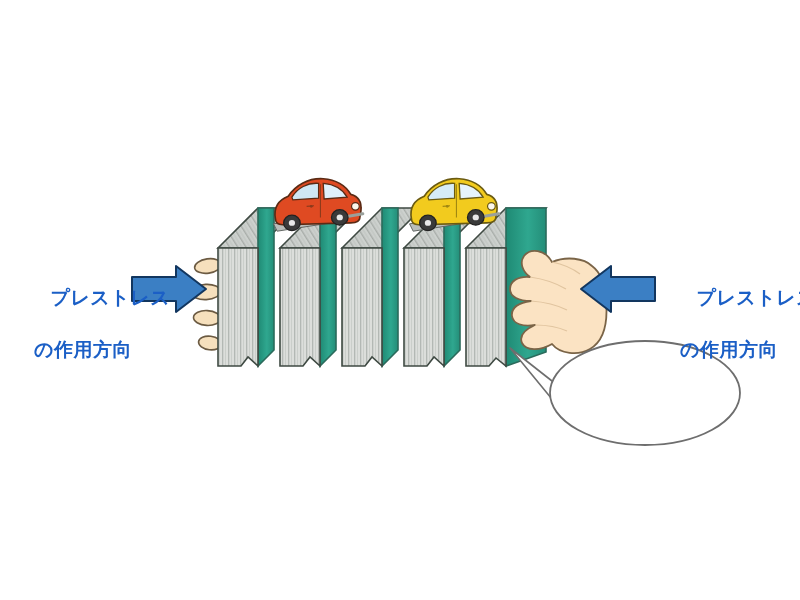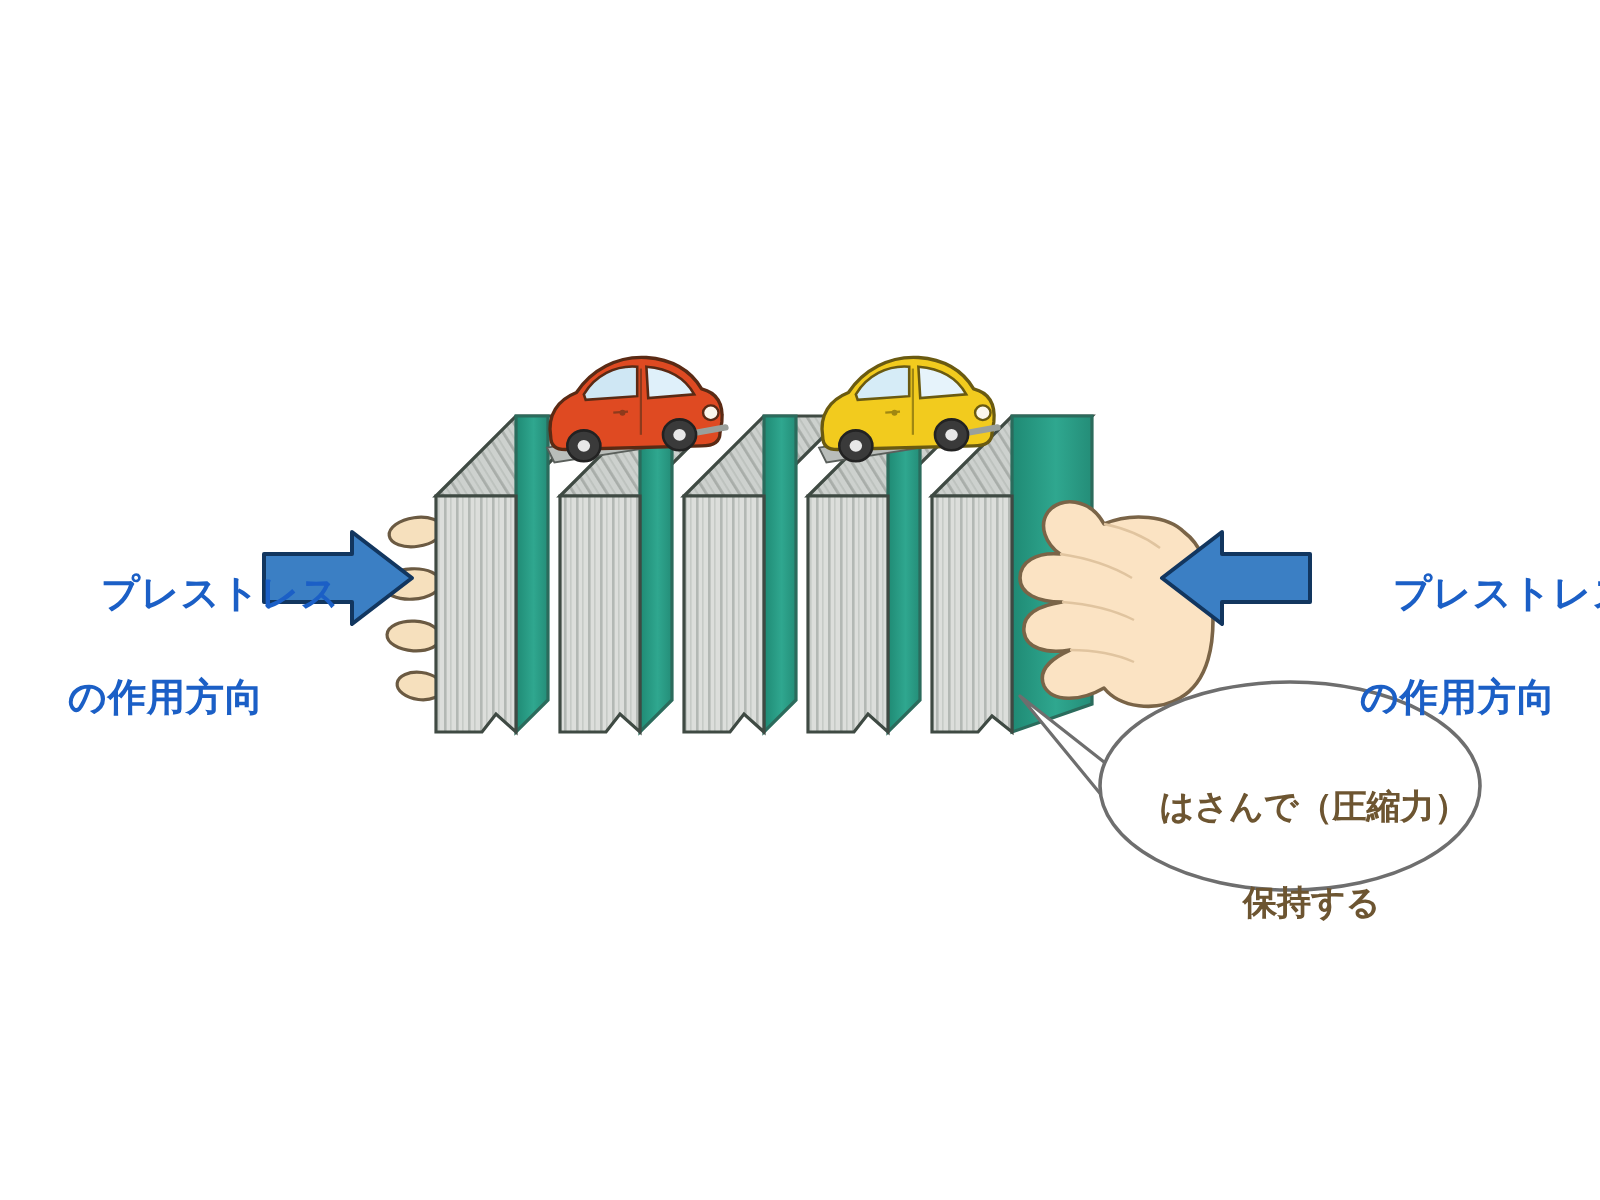--- a/index.html
+++ b/index.html
@@ -161,18 +161,14 @@
   <div class="lbl lbl-left">
     <span>プレストレス</span>
     <span class="l2">の作用方向</span>
   </div>
 
   <div class="lbl lbl-right">
     <span>プレストレス</span>
     <span class="l2">の作用方向</span>
   </div>
 
-  <div class="bub">
-    <span>はさんで（圧縮力）</span><br>
-    <span>保持する</span>
-  </div>
 
 </div>
 
 </body></html>

